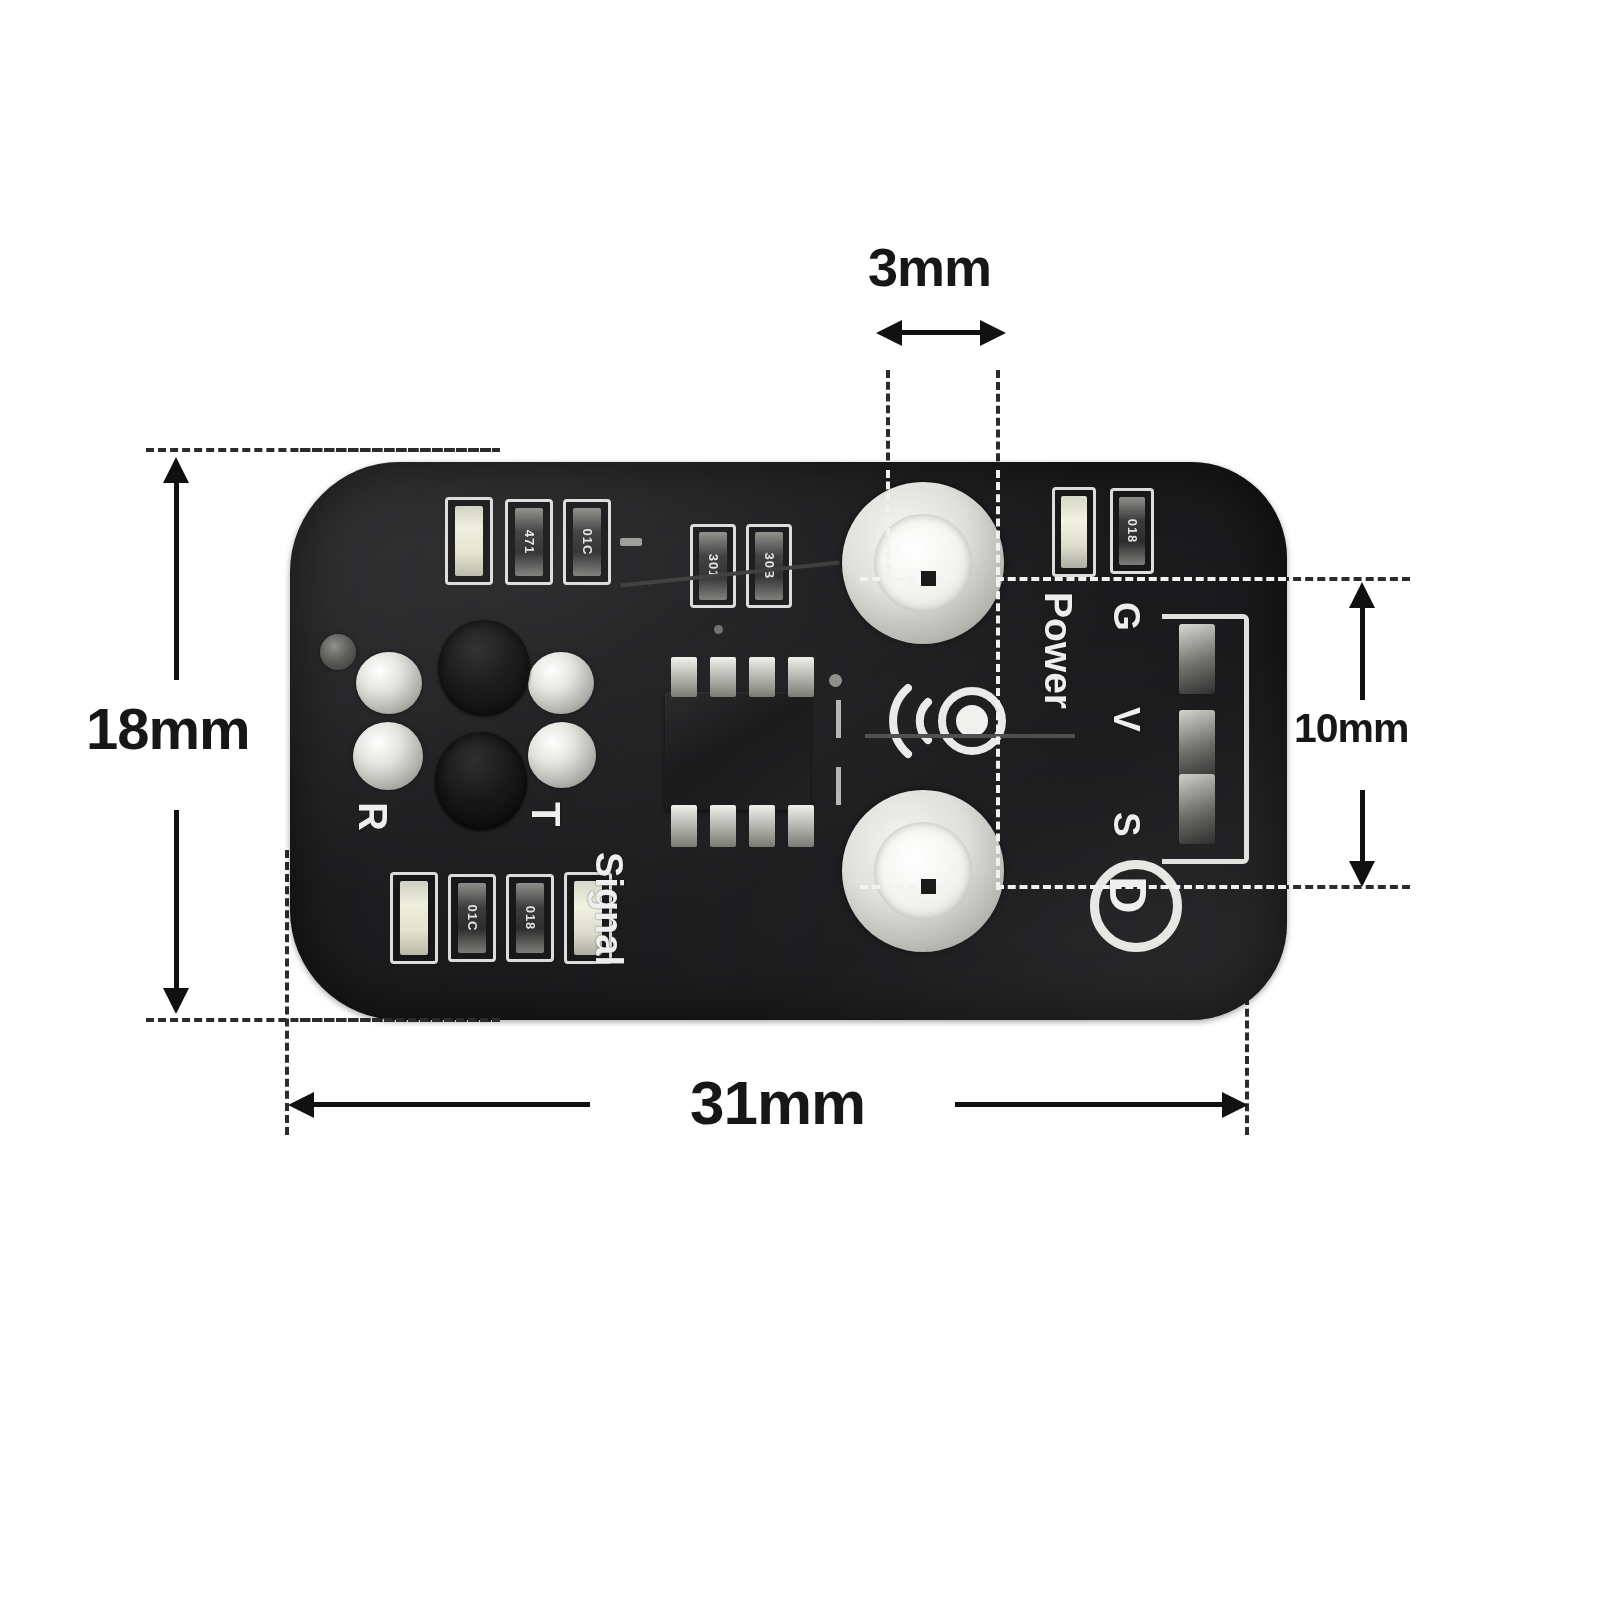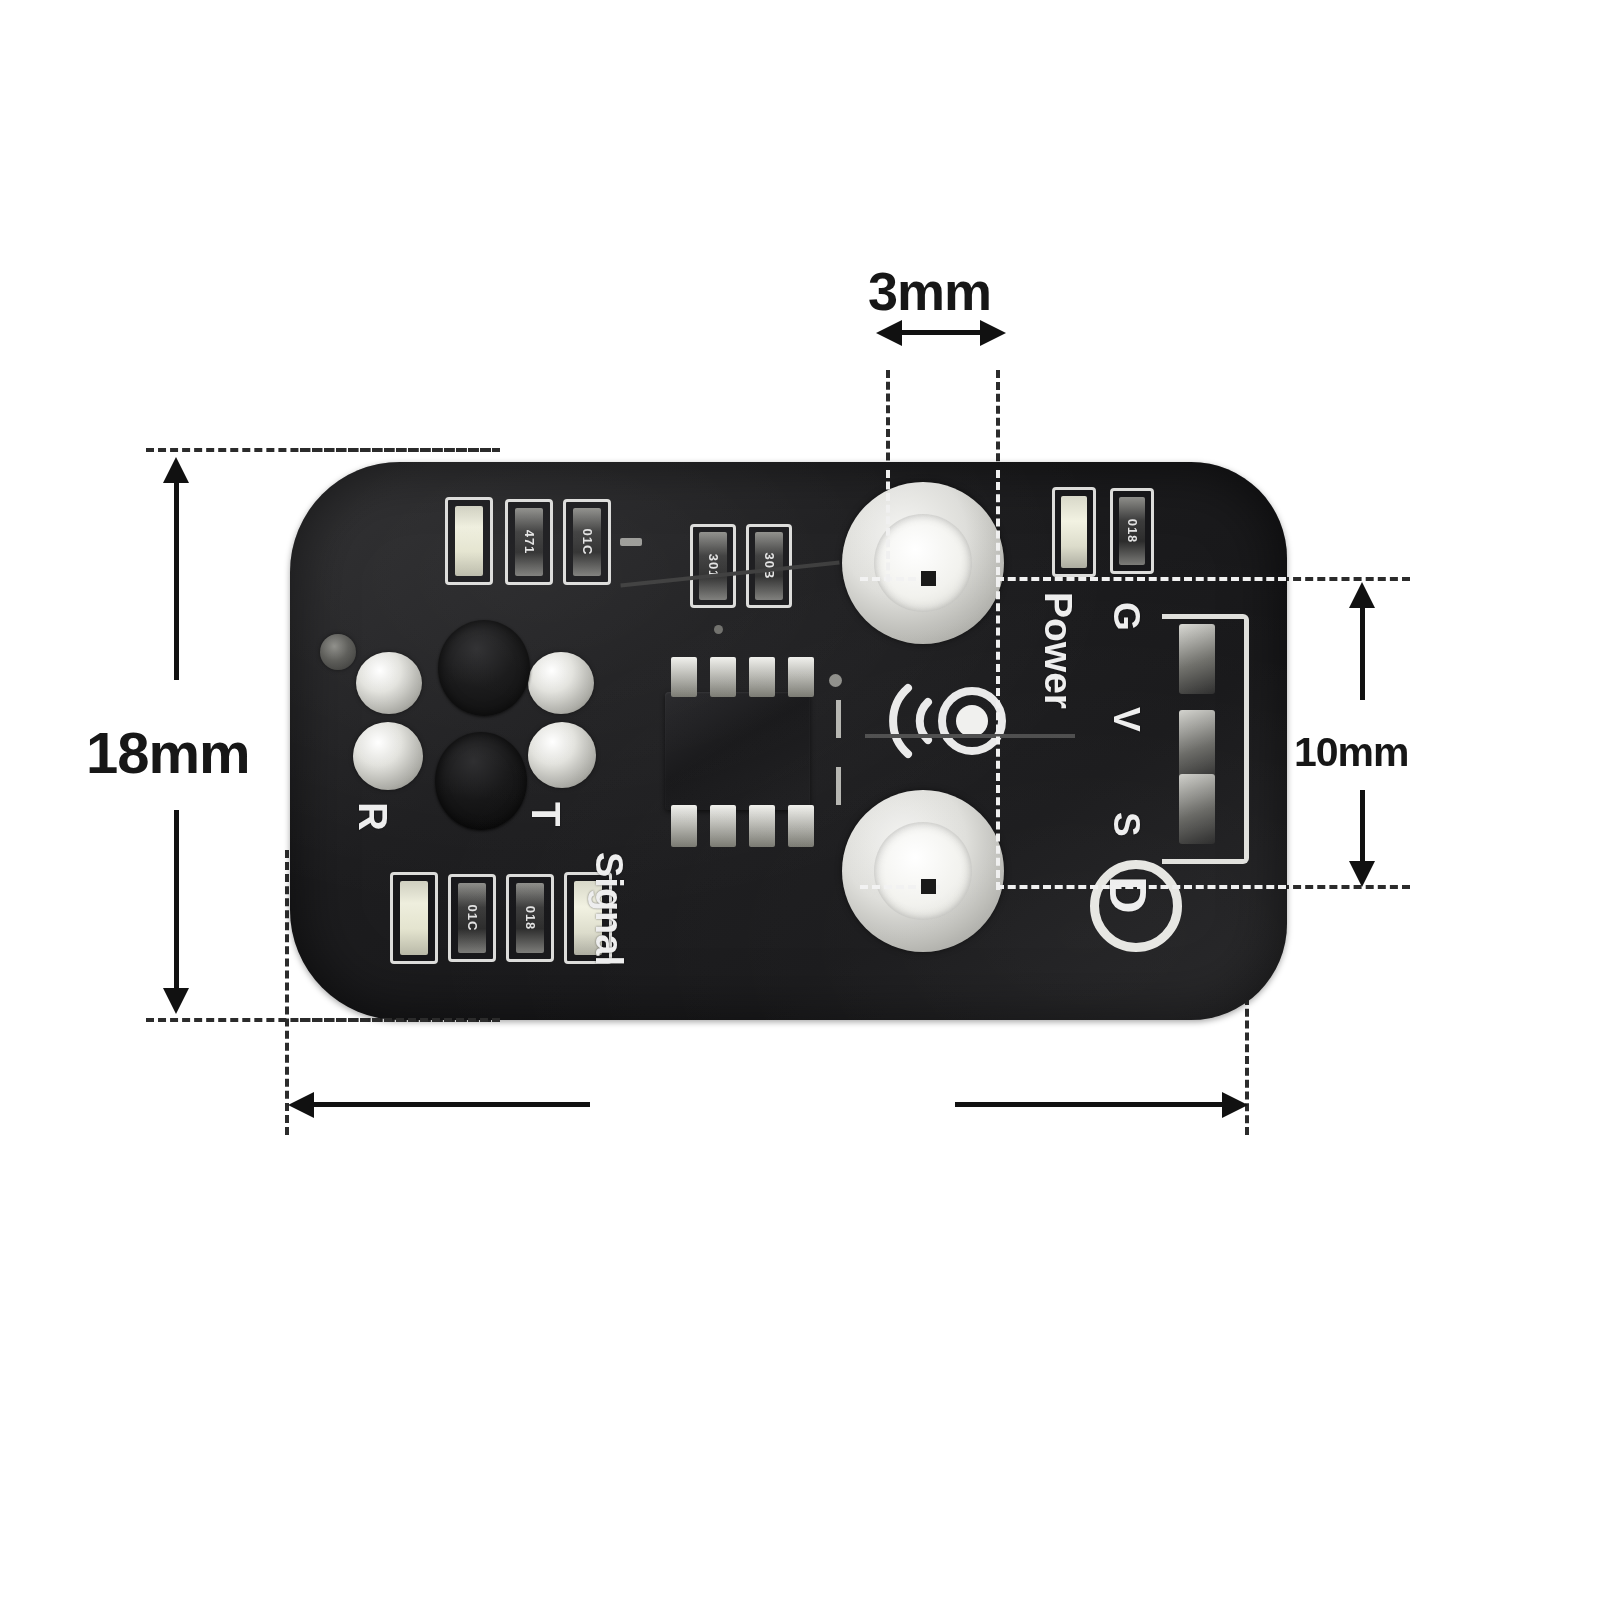--- a/index.html
+++ b/index.html
@@ -14,21 +14,20 @@
 
   
   .dim-label{
     position:absolute;
     font-family:"Liberation Sans", sans-serif;
     font-weight:bold;
     color:#171717;
     letter-spacing:-1px;
     white-space:nowrap;
     line-height:1;
-    margin-top:24px;
   }
 
   
   .dash-h{
     position:absolute;height:0;
     border-top:4px dashed #2b2b2b;
   }
   .dash-v{
     position:absolute;width:0;
     border-left:4px dashed #2b2b2b;
@@ -170,20 +169,21 @@
   <div class="arrow-line-v" style="left:174px;top:810px;height:180px;"></div>
   <div class="head head-u" style="left:163px;top:457px;"></div>
   <div class="head head-d" style="left:163px;top:988px;"></div>
 
   <div class="dim-label" style="left:1294px;top:708px;font-size:41px;">10mm</div>
   <div class="arrow-line-v" style="left:1360px;top:605px;height:95px;"></div>
   <div class="arrow-line-v" style="left:1360px;top:790px;height:73px;"></div>
   <div class="head head-u" style="left:1349px;top:582px;"></div>
   <div class="head head-d" style="left:1349px;top:861px;"></div>
 
+  <div class="dim-label" style="left:690px;top:1072px;font-size:62px;">31mm</div>
   <div class="arrow-line-h" style="left:300px;top:1102px;width:290px;"></div>
   <div class="arrow-line-h" style="left:955px;top:1102px;width:280px;"></div>
   <div class="head head-l" style="left:288px;top:1092px;"></div>
   <div class="head head-r" style="left:1222px;top:1092px;"></div>
 
   <div id="pcb">
 
     <div class="smd" style="left:155px;top:35px;width:48px;height:88px;">
       <div class="body led"></div>
     </div>

